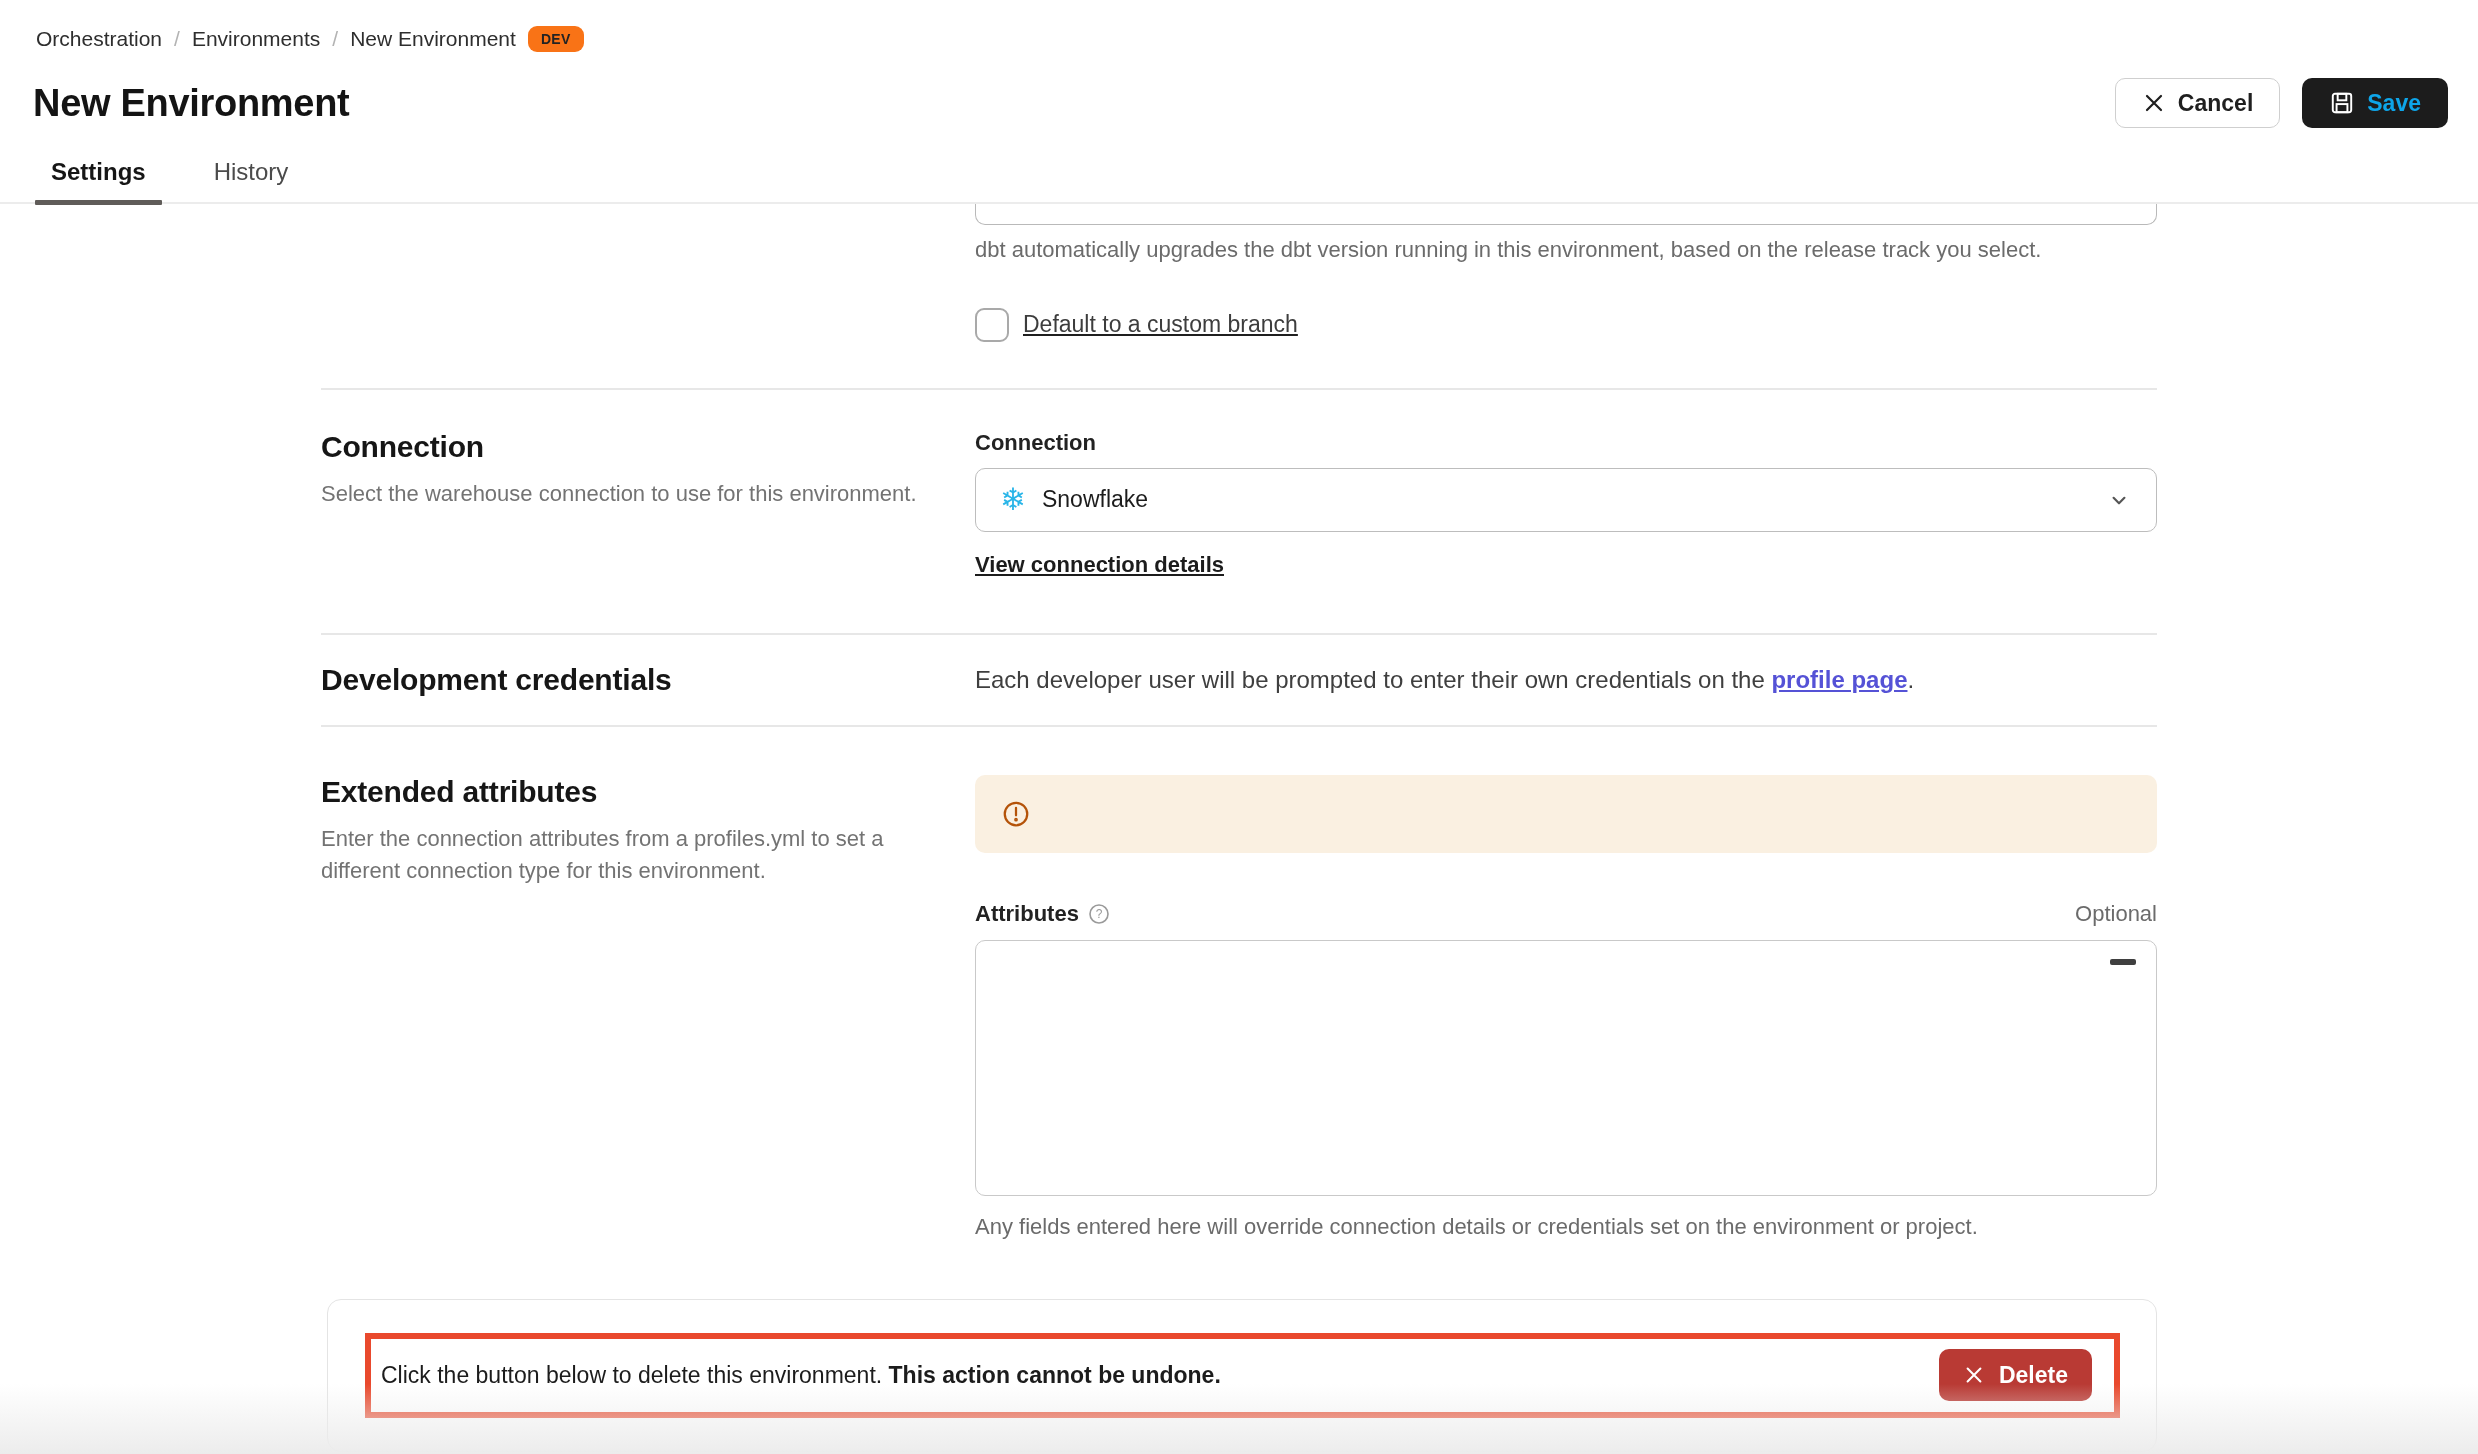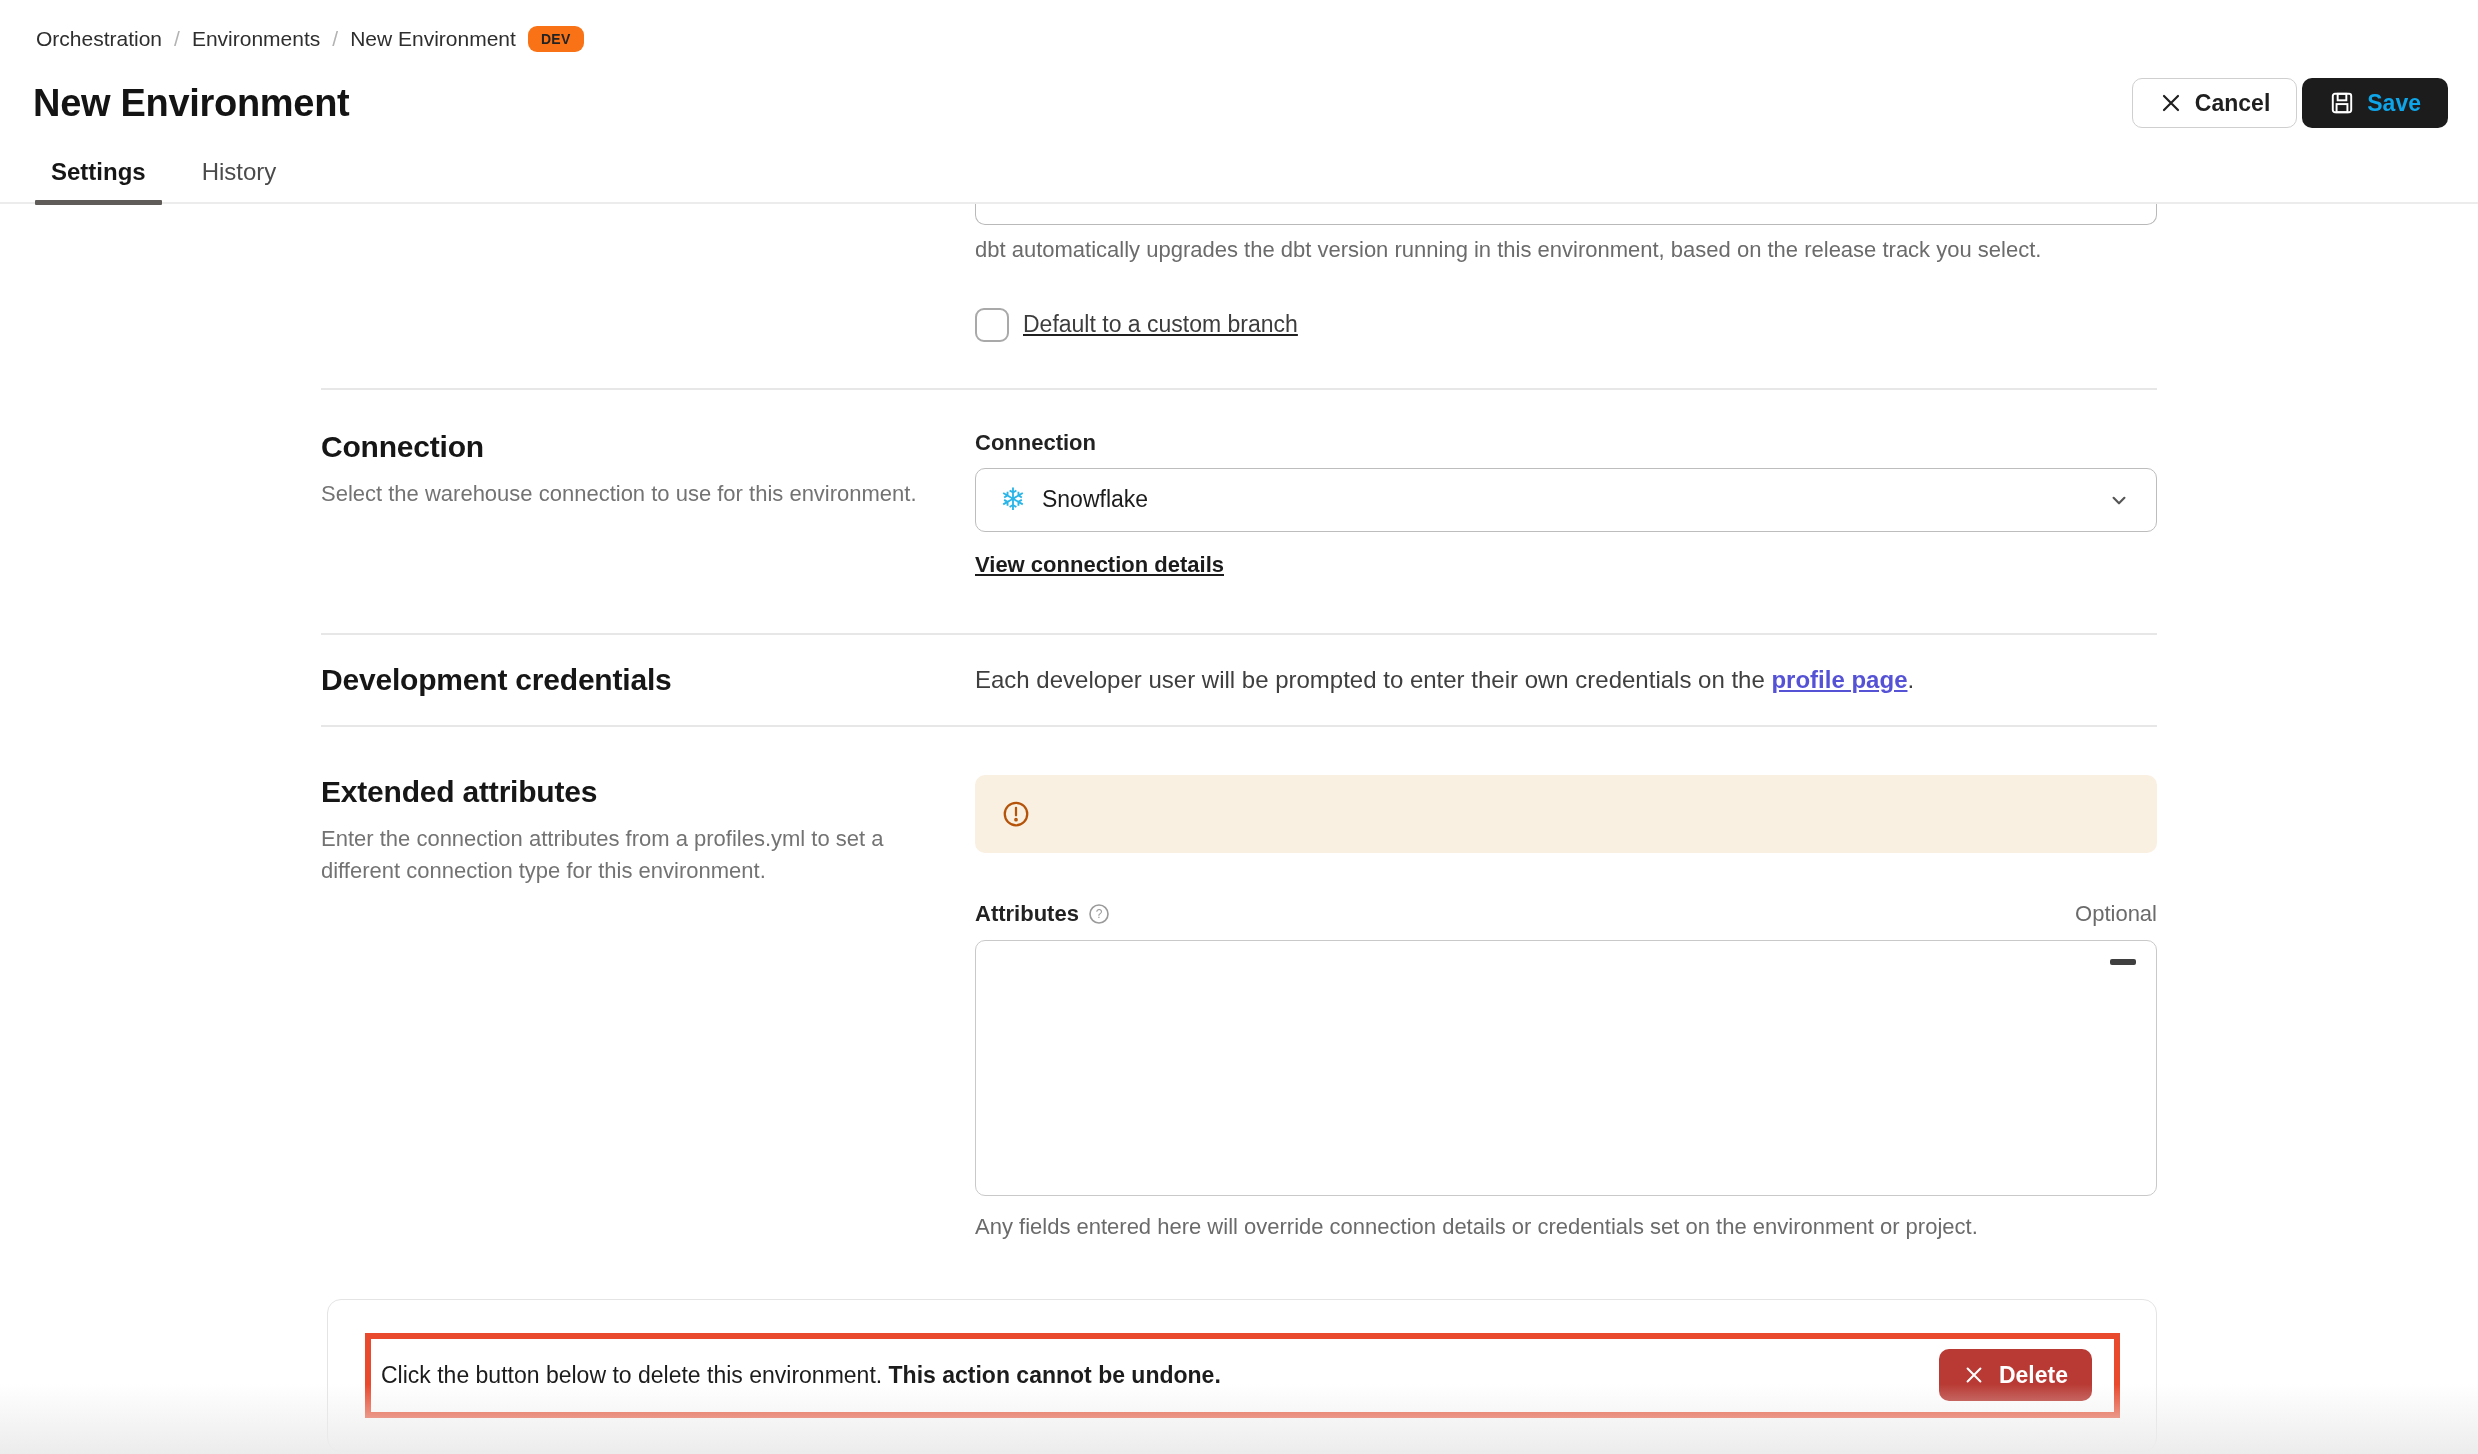--- a/index.html
+++ b/index.html
@@ -14,30 +14,30 @@
   .topbar { padding: 26px 30px 0 36px; }
   .breadcrumb { display: flex; align-items: center; gap: 12px; font-size: 21px; color: #333; }
   .breadcrumb .crumb { color: #2e2e2e; cursor: pointer; }
   .breadcrumb .sep { color: #b3b3b3; }
   .badge {
     background: #f97316; color: #232323; font-size: 14px; font-weight: 600;
     padding: 5px 13px; border-radius: 9px; letter-spacing: .3px;
   }
   .titlerow { display: flex; align-items: center; justify-content: space-between; margin-top: 26px; padding-left: 0; }
   .page-title { font-size: 38px; font-weight: 700; color: #141414; letter-spacing: -0.3px; margin-left: -3px; }
-  .actions { display: flex; gap: 5px; }
+  .actions { display: flex; gap: 22px; }
   .btn {
     display: inline-flex; align-items: center; gap: 12px; height: 50px;
     border-radius: 10px; font-size: 23px; font-weight: 600; padding: 0 26px;
     cursor: pointer; border: 1.5px solid transparent; white-space: nowrap;
   }
   .btn-secondary { background: #fff; border-color: #cfcfcf; color: #1f1f1f; }
   .btn-primary { background: #1c1c1c; color: #0ea5e9; }
   
-  .tabbar { margin-top: 30px; border-bottom: 2px solid #ececec; padding-left: 47px; display: flex; gap: 48px; }
+  .tabbar { margin-top: 30px; border-bottom: 2px solid #ececec; padding-left: 47px; display: flex; gap: 60px; }
   .tab { font-size: 24px; padding: 0 4px 16px 4px; cursor: pointer; color: #4b4b4b; position: relative; }
   .tab.active { color: #161616; font-weight: 600; }
   .tab.active::after {
     content: ""; position: absolute; left: -12px; right: -12px; bottom: -3px;
     height: 5px; background: #605c59; border-radius: 1px;
   }
   
   .content { margin: 0 0 0 321px; width: 1836px; }
   .row { display: grid; grid-template-columns: 610px 1182px; column-gap: 44px; }
   .divider { height: 2px; background: #e7e7e7; width: 100%; }

